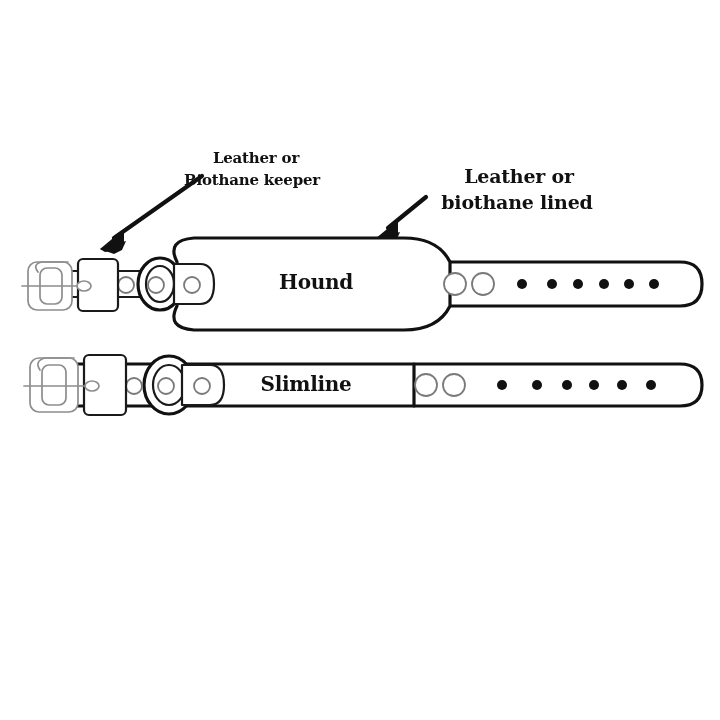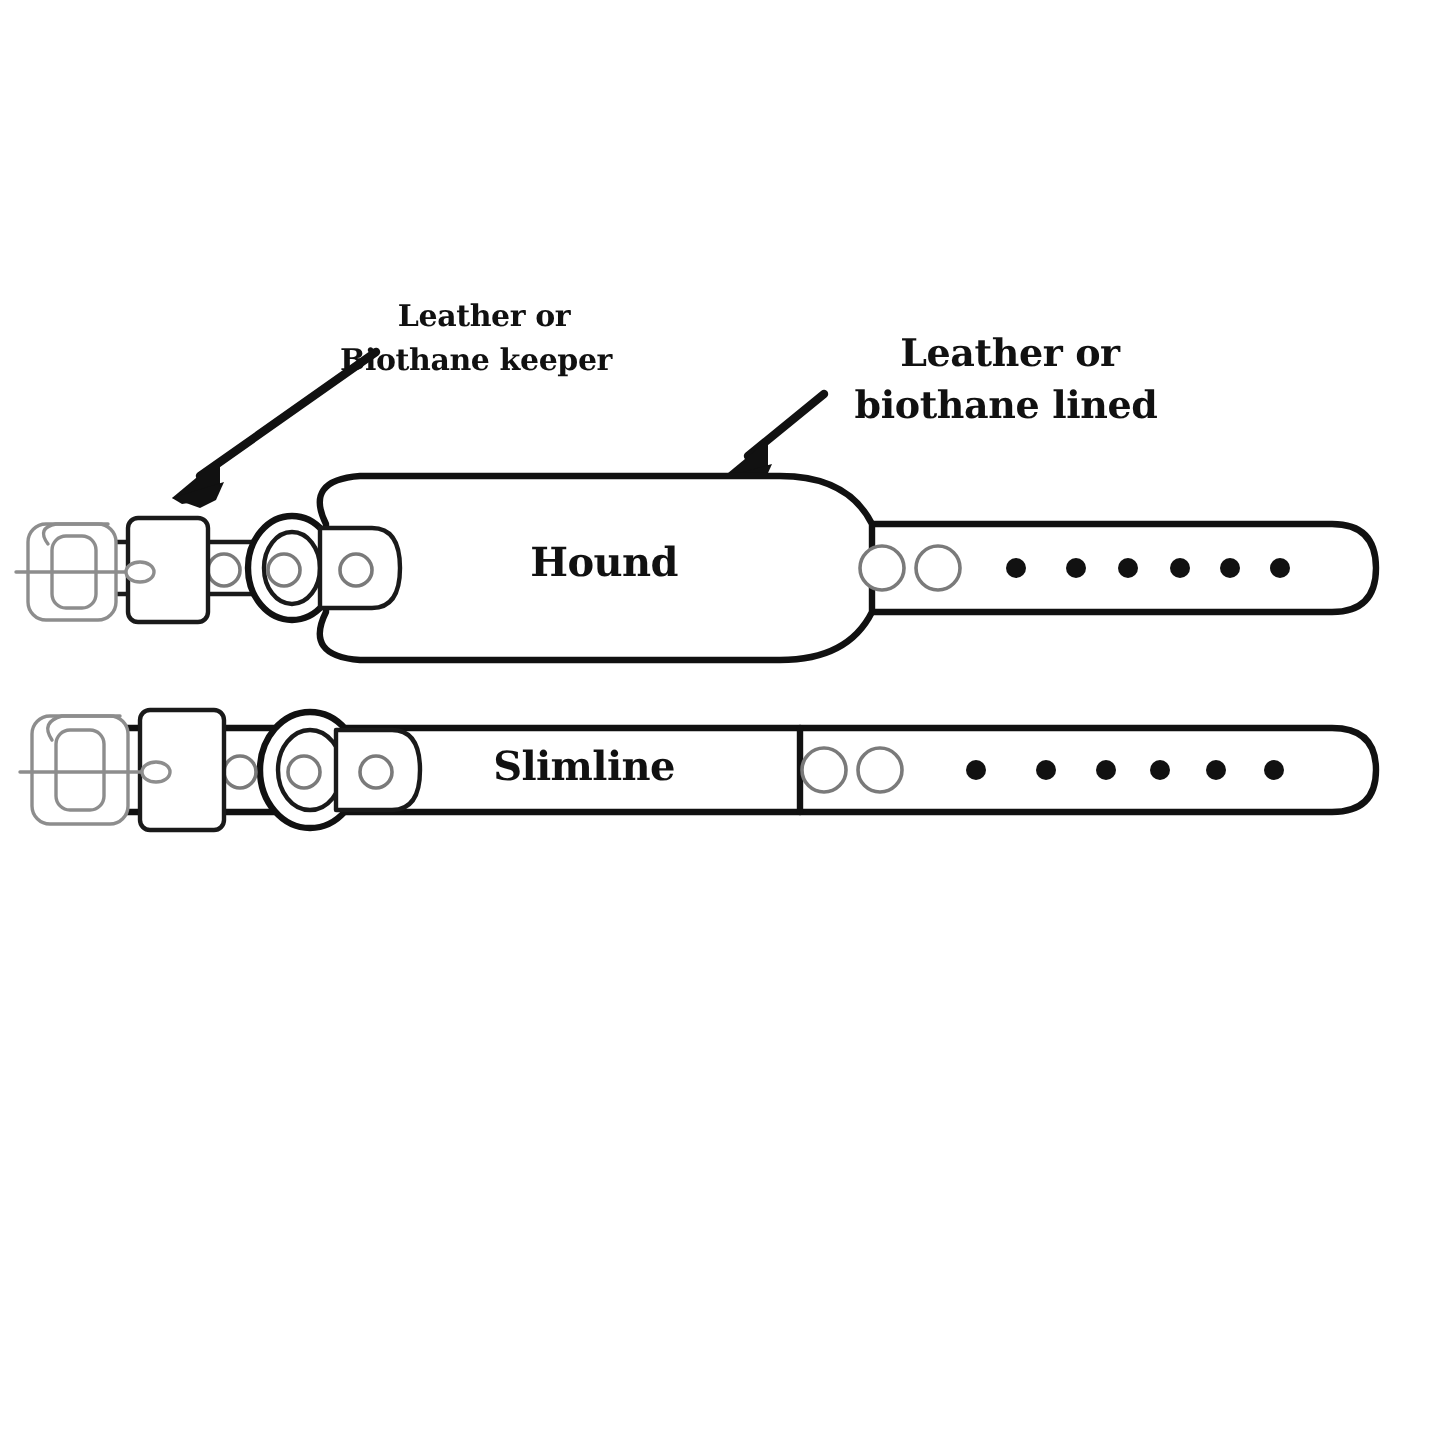--- a/index.html
+++ b/index.html
@@ -10,21 +10,21 @@
   }
   body {
     width: 720px;
     height: 720px;
     position: relative;
     overflow: hidden;
     font-family: "DejaVu Serif", serif;
   }
   #canvas-root {
     position: absolute;
-    left: 0;
+    left: 14px;
     top: 0;
     width: 588px;
     height: 720px;
   }
   svg.diagram {
     display: block;
     width: 720px;
     height: 720px;
   }
   .annot-text {

